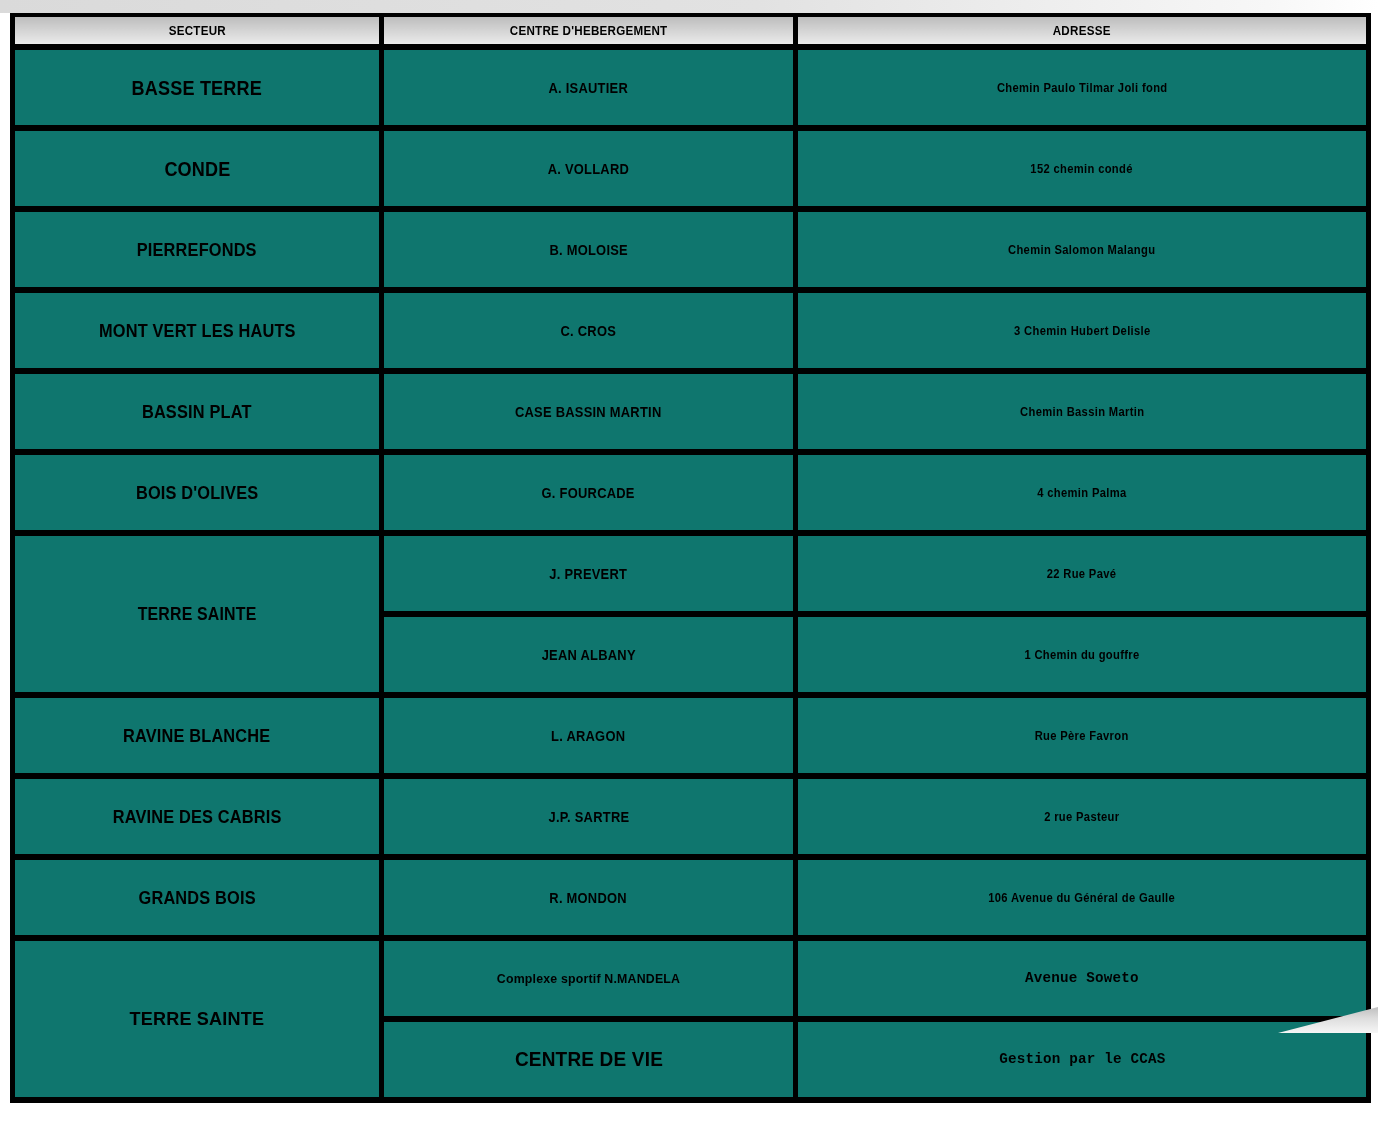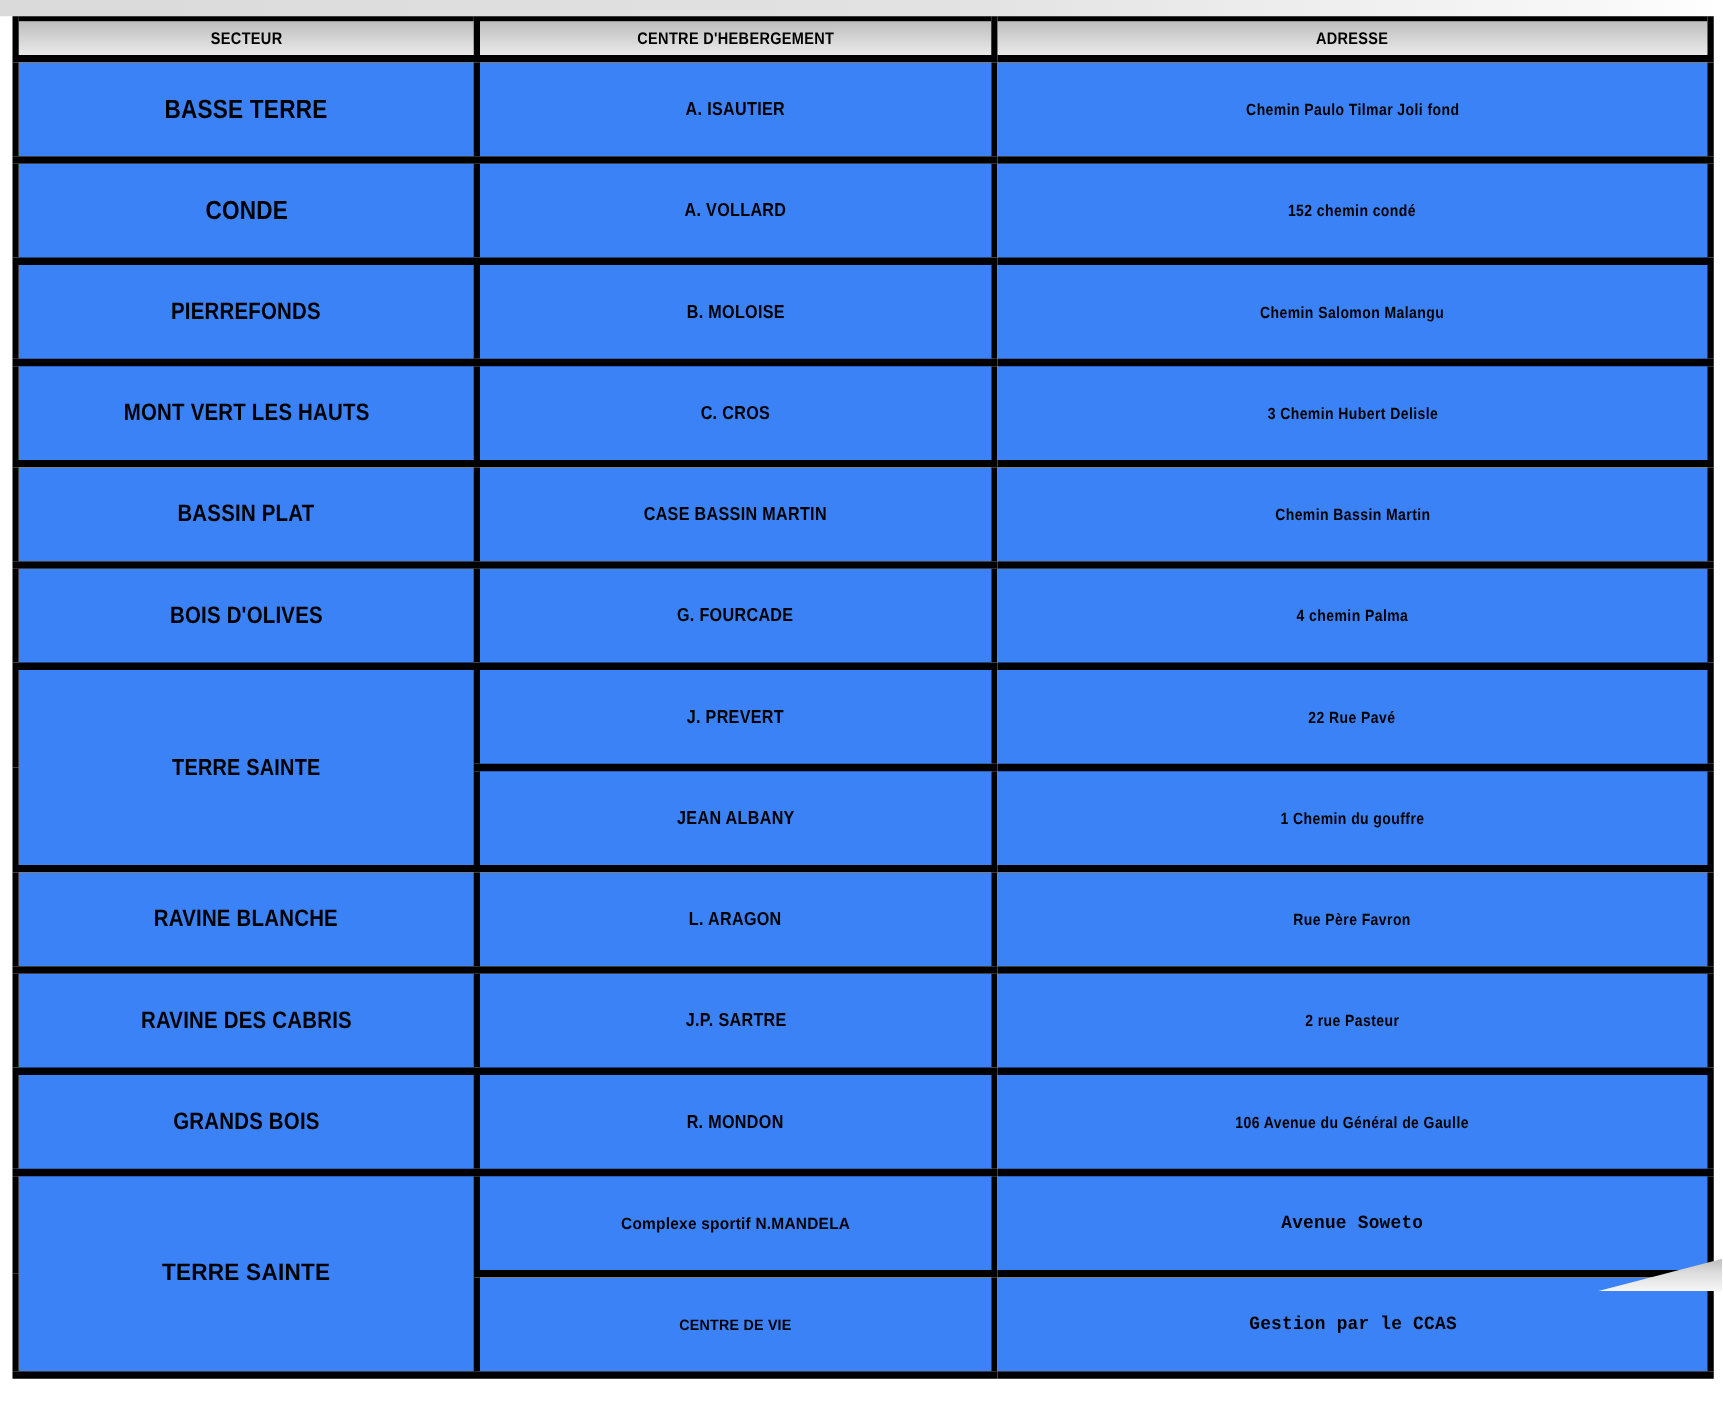--- a/index.html
+++ b/index.html
@@ -29,21 +29,21 @@
   col.c2 { width: 414px; }
   col.c3 { width: 573px; }
 
   th, td {
     border: 5px solid #000;
     border-top-width: 6px;
     border-bottom-width: 6px;
     text-align: center;
     vertical-align: middle;
     padding: 0;
-    background: #3b82f6;
+    background: #0f766e;
     font-weight: bold;
     overflow: hidden;
   }
   tr.hdr th {
     border-top-width: 4px;
     border-bottom-width: 4px;
     height: 27px;
     background: linear-gradient(to bottom, #bdbdbd 0%, #d6d6d6 55%, #eaeaea 100%);
     font-size: 13.5px;
     letter-spacing: 0.3px;
@@ -54,21 +54,21 @@
   .cx { display: inline-block; transform: scaleX(0.86); transform-origin: 50% 50%; white-space: nowrap; }
   .cx2 { display: inline-block; transform: scaleX(0.95); transform-origin: 50% 50%; white-space: nowrap; }
 
   td.sec { font-size: 19px; letter-spacing: 0.2px; }
   td.sec.xl { font-size: 21px; }
   td.sec.lg { font-size: 18.5px; }
   td.cen { font-size: 15px; letter-spacing: 0.3px; }
   td.adr { font-size: 13px; letter-spacing: 0.4px; }
   td.alt { letter-spacing: 0.2px; }
   td.alt.big { font-size: 13px; }
-  td.alt.mid { font-size: 12px; }
+  td.alt.mid { font-size: 20px; }
   td.alt.adr2 { font-size: 15px; font-family: Liberation Mono, monospace; }
 
   .page-curl {
     position: absolute; right: 0; bottom: 0;
     width: 100px; height: 26px;
     background: linear-gradient(to bottom, #bfbfbf 0%, #dedede 45%, #f6f6f6 100%);
     clip-path: polygon(0 100%, 100% 0, 100% 100%);
   }
 </style>
 </head>

